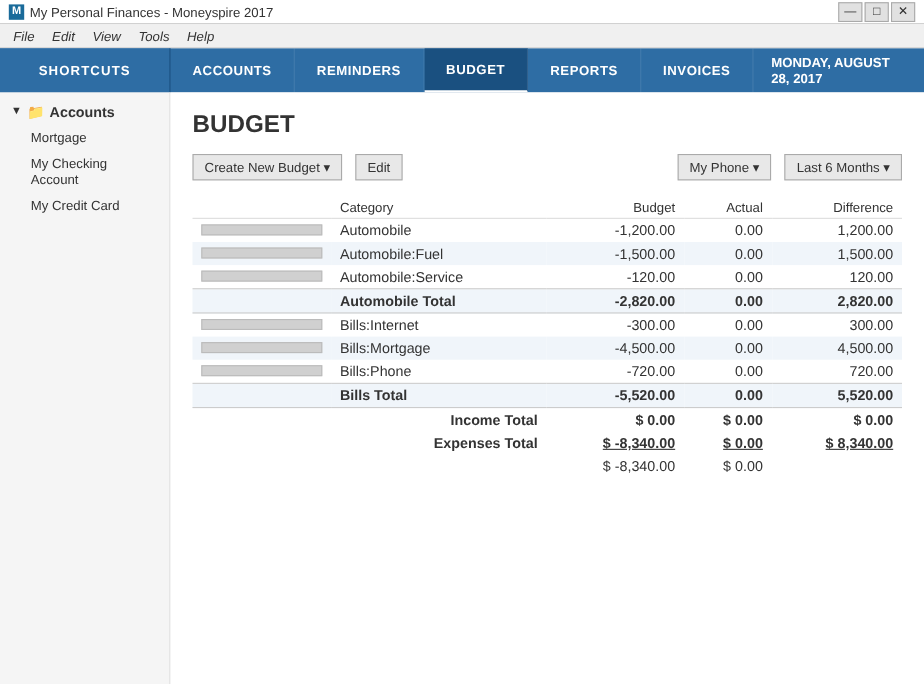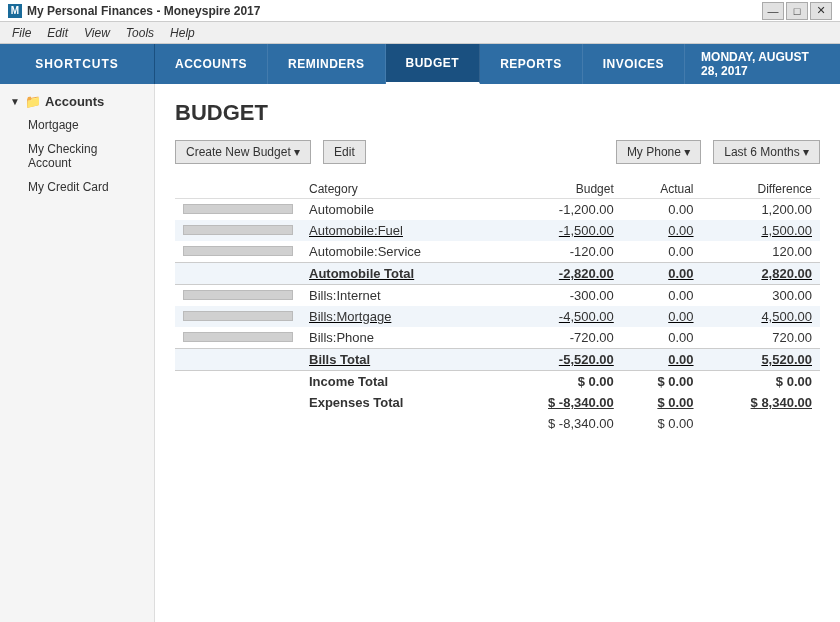--- a/index.html
+++ b/index.html
@@ -11,21 +11,21 @@
       border-bottom: 1px solid #ccc;
       height: 22px;
       display: flex;
       align-items: center;
       padding: 0 8px;
       font-size: 12px;
       color: #333;
       user-select: none;
     }
     .title-bar-icon { width: 14px; height: 14px; margin-right: 5px; background: #1a6b9a; display: inline-block; font-size: 10px; color: white; text-align: center; line-height: 14px; font-weight: bold; }
-    .title-bar-title { flex: 1; font-weight: bold; }
+    .title-bar-title { flex: 1; }
     .title-bar-controls { display: flex; gap: 2px; }
     .title-bar-btn { width: 22px; height: 18px; border: 1px solid #aaa; background: #e1e1e1; cursor: pointer; font-size: 11px; display: flex; align-items: center; justify-content: center; color: #333; }
 
     
     .menu-bar {
       background: #f0f0f0;
       border-bottom: 1px solid #ccc;
       height: 22px;
       display: flex;
       align-items: center;
@@ -165,23 +165,23 @@
       font-size: 12px;
       border-bottom: 1px solid #ddd;
     }
     .budget-table th.cat-header { text-align: left; }
     .budget-table td {
       padding: 3px 8px;
       color: #333;
     }
     .budget-table td.category { text-align: left; }
     .budget-table td.amount { text-align: right; }
-    .budget-table tr.striped { background: #f0f5fa; text-decoration: underline; }
+    .budget-table tr.striped { background: #f0f5fa; }
     .budget-table tr.total-row td { font-weight: bold; border-top: 1px solid #ccc; border-bottom: 1px solid #ccc; }
-    .budget-table tr.grand-total-row td { font-weight: normal; }
+    .budget-table tr.grand-total-row td { font-weight: normal; text-align: right; }
 
     .color-red { color: #cc0000; }
     .color-green { color: #009900; }
 
     .progress-bar-cell { width: 120px; }
     .progress-bar-wrap {
       width: 110px;
       height: 10px;
       background: #d0d0d0;
       border: 1px solid #bbb;

